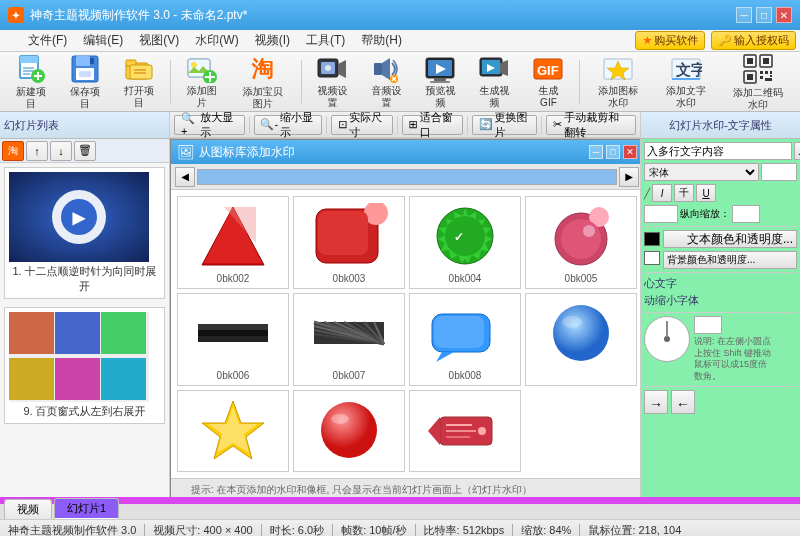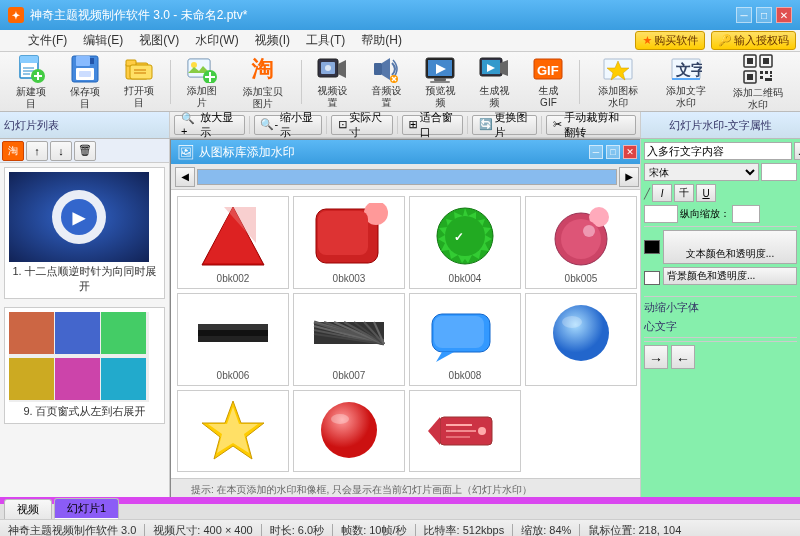--- a/index.html
+++ b/index.html
@@ -543,35 +543,45 @@
     <div style="display:flex; gap:2px; margin-bottom:3px; align-items:center; font-size:10px;">
       <input type="text" style="width: 34px; height: 18px; border: 1px solid rgb(170, 170, 170); font-size: 10px;">
       <span style="font-size:10px;">纵向缩放：</span>
       <input type="text" style="width: 28px; height: 18px; border: 1px solid rgb(170, 170, 170); font-size: 10px;">
     </div>
 
     <hr style="border:none; border-top:1px solid #ccc; margin:3px 0;">
 
     <div style="display:flex; align-items:center; gap:3px; margin-bottom:3px;">
       <div style="width:16px; height:14px; background:black; border:1px solid #666;"></div>
-      <button style="flex:1; border:1px solid #aaa; background:linear-gradient(to bottom,#f8f8f8,#e0e0e0); height:18px; font-size:10px; cursor:pointer; text-align:center; padding:16px 3px;">文本颜色和透明度...</button>
-    </div>
-
-    <div style="display:flex; align-items:flex-end; gap:3px; margin-bottom:11px;">
+      <button style="flex:1; border:1px solid #aaa; background:linear-gradient(to bottom,#f8f8f8,#e0e0e0); height:18px; font-size:12px; cursor:pointer; text-align:right; padding:0 3px;">文本颜色和透明度...</button>
+    </div>
+
+    <div style="display:flex; align-items:flex-start; gap:3px; margin-bottom:3px;">
       <div style="width:16px; height:14px; background:white; border:1px solid #666;"></div>
       <button style="flex:1; border:1px solid #aaa; background:linear-gradient(to bottom,#f8f8f8,#e0e0e0); height:18px; font-size:10px; cursor:pointer; text-align:left; padding:0 3px;">背景颜色和透明度...</button>
     </div>
 
     <hr style="border:none; border-top:1px solid #ccc; margin:3px 0;">
 
+    <div style="font-size:11px; color:#336; margin-bottom:2px;">心文字</div>
     <div style="font-size:11px; color:#336; margin-bottom:4px;">动缩小字体</div>
-    <div style="font-size:11px; color:#336; margin-bottom:2px;">心文字</div>
 
     <hr style="border:none; border-top:1px solid #ccc; margin:3px 0;">
 
+    <div style="display:flex; gap:4px; align-items:flex-start; margin-bottom:3px;">
+      <div style="width:46px; height:46px; border:1px solid #aaa; background:white; border-radius:50%; position:relative; flex-shrink:0;">
+        <div style="position:absolute; top:50%; left:50%; transform:translate(-50%,-50%); width:6px; height:6px; background:#666; border-radius:50%;"></div>
+        <div style="position:absolute; top:4px; left:50%; transform:translateX(-50%); width:2px; height:16px; background:#888;"></div>
+      </div>
+      <div style="display:flex; flex-direction:column; gap:2px;">
+        <input type="text" style="width: 28px; height: 18px; border: 1px solid rgb(170, 170, 170); font-size: 11px;">
+        <div style="font-size:9px; color:#666; line-height:1.3; width:80px;">说明: 在左侧小圆点<br>上按住 Shift 键推动<br>鼠标可以成15度倍<br>数角。</div>
+      </div>
+    </div>
 
     <hr style="border:none; border-top:1px solid #ccc; margin:3px 0;">
 
     <div style="display:flex; gap:3px; align-items:center; margin-bottom:3px;">
       <button style="border:1px solid #aaa; background:linear-gradient(to bottom,#f8f8f8,#e0e0e0); width:24px; height:24px; font-size:14px; display:flex; align-items:center; justify-content:center; cursor:pointer;">→</button>
       <button style="border:1px solid #aaa; background:linear-gradient(to bottom,#f8f8f8,#e0e0e0); width:24px; height:24px; font-size:14px; display:flex; align-items:center; justify-content:center; cursor:pointer;">←</button>
     </div>
 
   </div>
 </div>

